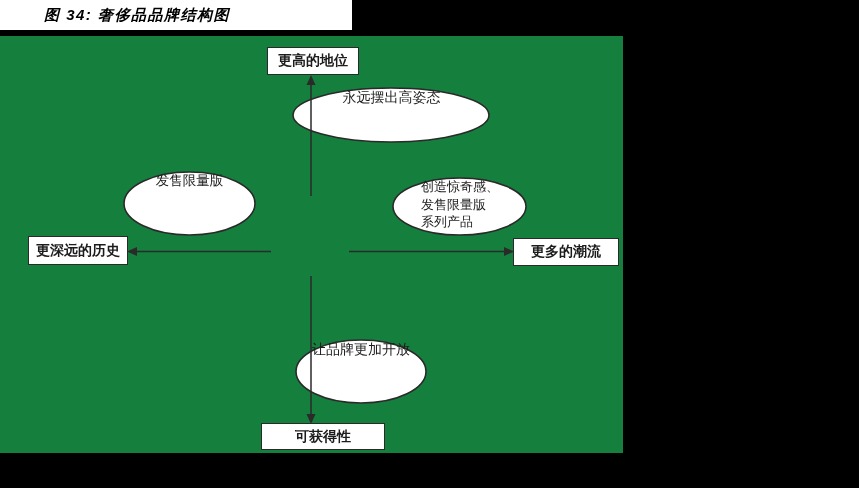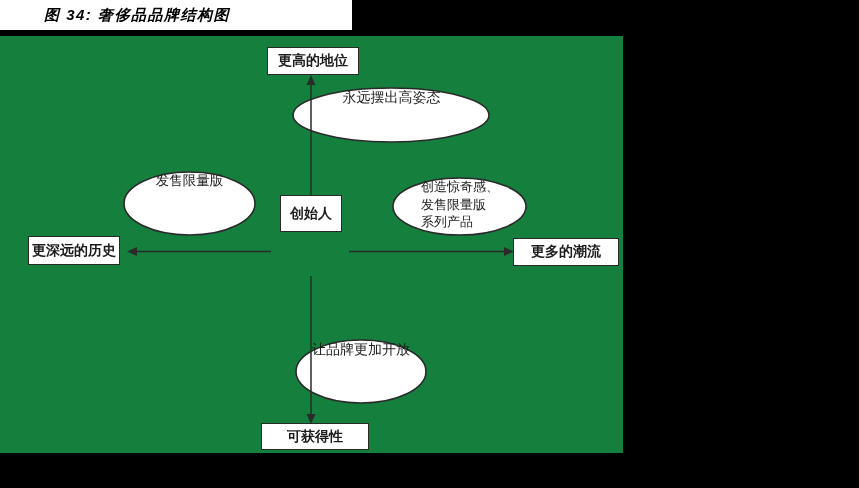--- a/index.html
+++ b/index.html
@@ -19,23 +19,23 @@
     position:absolute;left:0;top:36px;width:623px;height:417px;background:#15803d;
   }
   .panel svg{position:absolute;left:0;top:0;}
   .node{
     position:absolute;background:#fff;border:1.6px solid #2a2a2a;
     display:flex;align-items:center;justify-content:center;
     font-size:14px;font-weight:600;color:#1c1c1c;box-sizing:border-box;
     white-space:nowrap;
   }
   .box-top{left:267px;top:11px;width:92px;height:28px;}
-  .box-left{left:28px;top:200px;width:92px;height:29px;}
+  .box-left{left:28px;top:200px;width:100px;height:29px;}
   .box-right{left:513px;top:202px;width:106px;height:28px;}
-  .box-bottom{left:261px;top:387px;width:108px;height:27px;}
+  .box-bottom{left:261px;top:387px;width:124px;height:27px;}
   .box-brand{left:270px;top:192px;width:80px;height:49px;z-index:2;}
   .box-founder{left:280px;top:159px;width:62px;height:37px;z-index:3;}
   .bubble-label{
     position:absolute;display:flex;flex-direction:column;align-items:center;
     color:#1c1c1c;font-weight:500;z-index:2;
     line-height:1.35;text-align:center;
   }
   .lbl-top{left:293px;top:52px;width:197px;height:54px;font-size:14px;}
   .lbl-left{left:124px;top:136px;width:131px;height:63px;font-size:13.5px;}
   .lbl-right{left:393px;top:142px;width:133px;height:57px;font-size:13px;align-items:flex-start;padding-left:28px;box-sizing:border-box;text-align:left;}
@@ -76,23 +76,20 @@
     <div class="node box-left">
       <span>更深远的历史</span>
     </div>
     <div class="node box-right">
       <span>更多的潮流</span>
     </div>
     <div class="node box-bottom">
       <span>可获得性</span>
     </div>
 
-    <div class="node box-founder">
-      <span>创始人</span>
-    </div>
 
     <div class="bubble-label lbl-top">
       <span>永远摆出高姿态</span>
     </div>
     <div class="bubble-label lbl-left">
       <span>发售限量版</span>
     </div>
     <div class="bubble-label lbl-right">
       <span>创造惊奇感、</span>
       <span>发售限量版</span>

